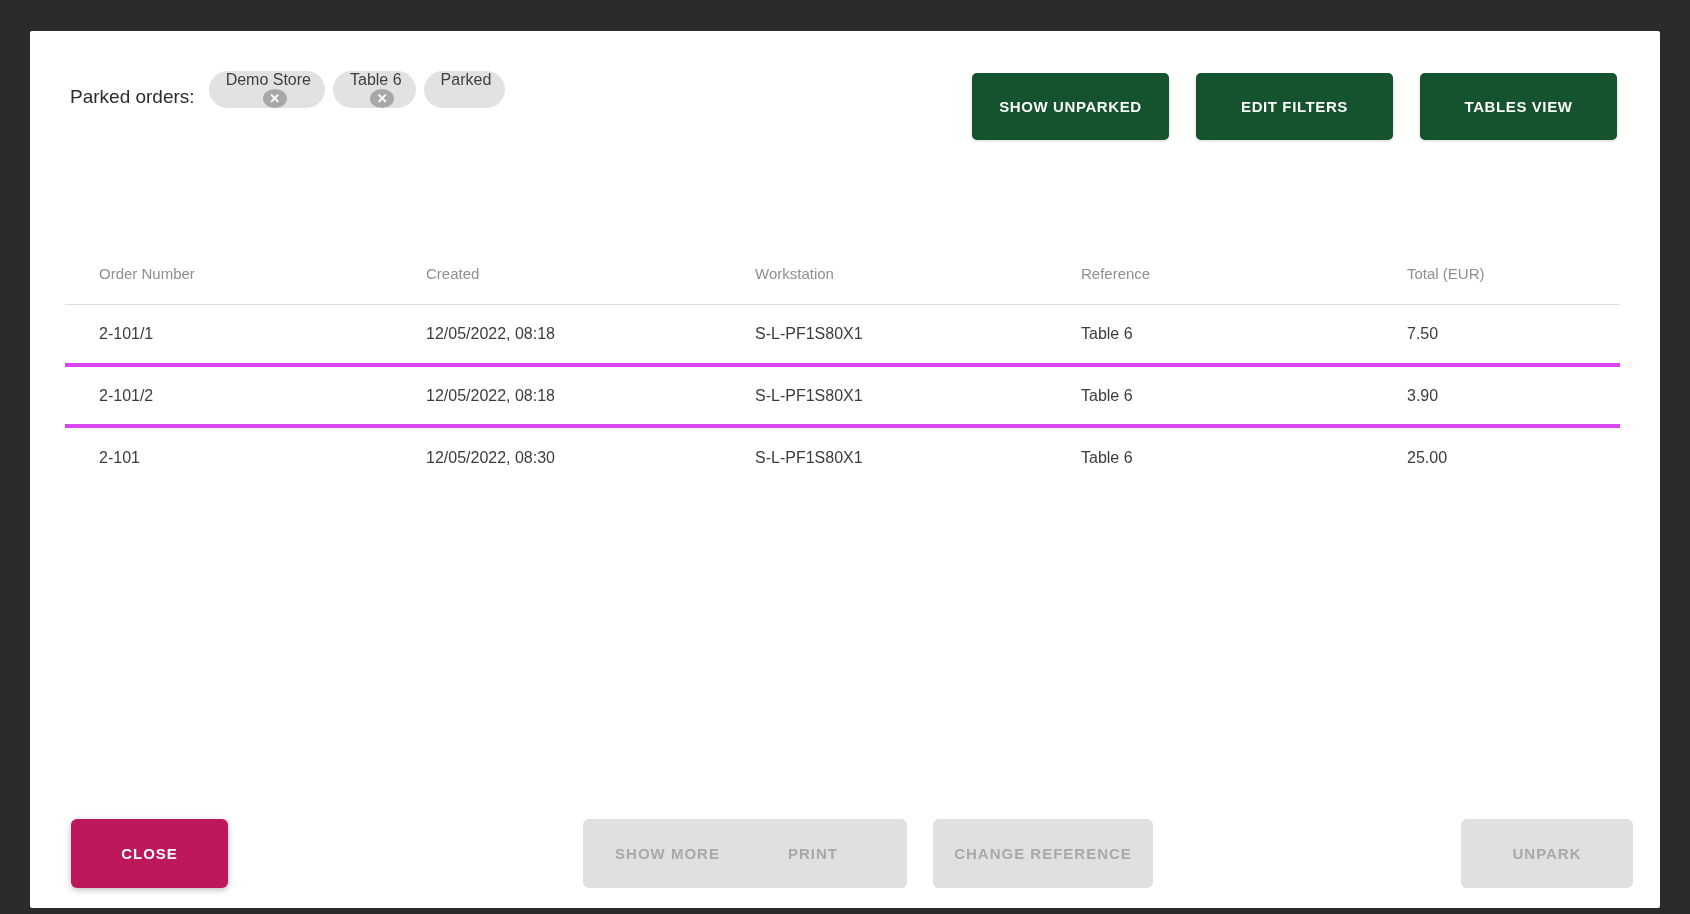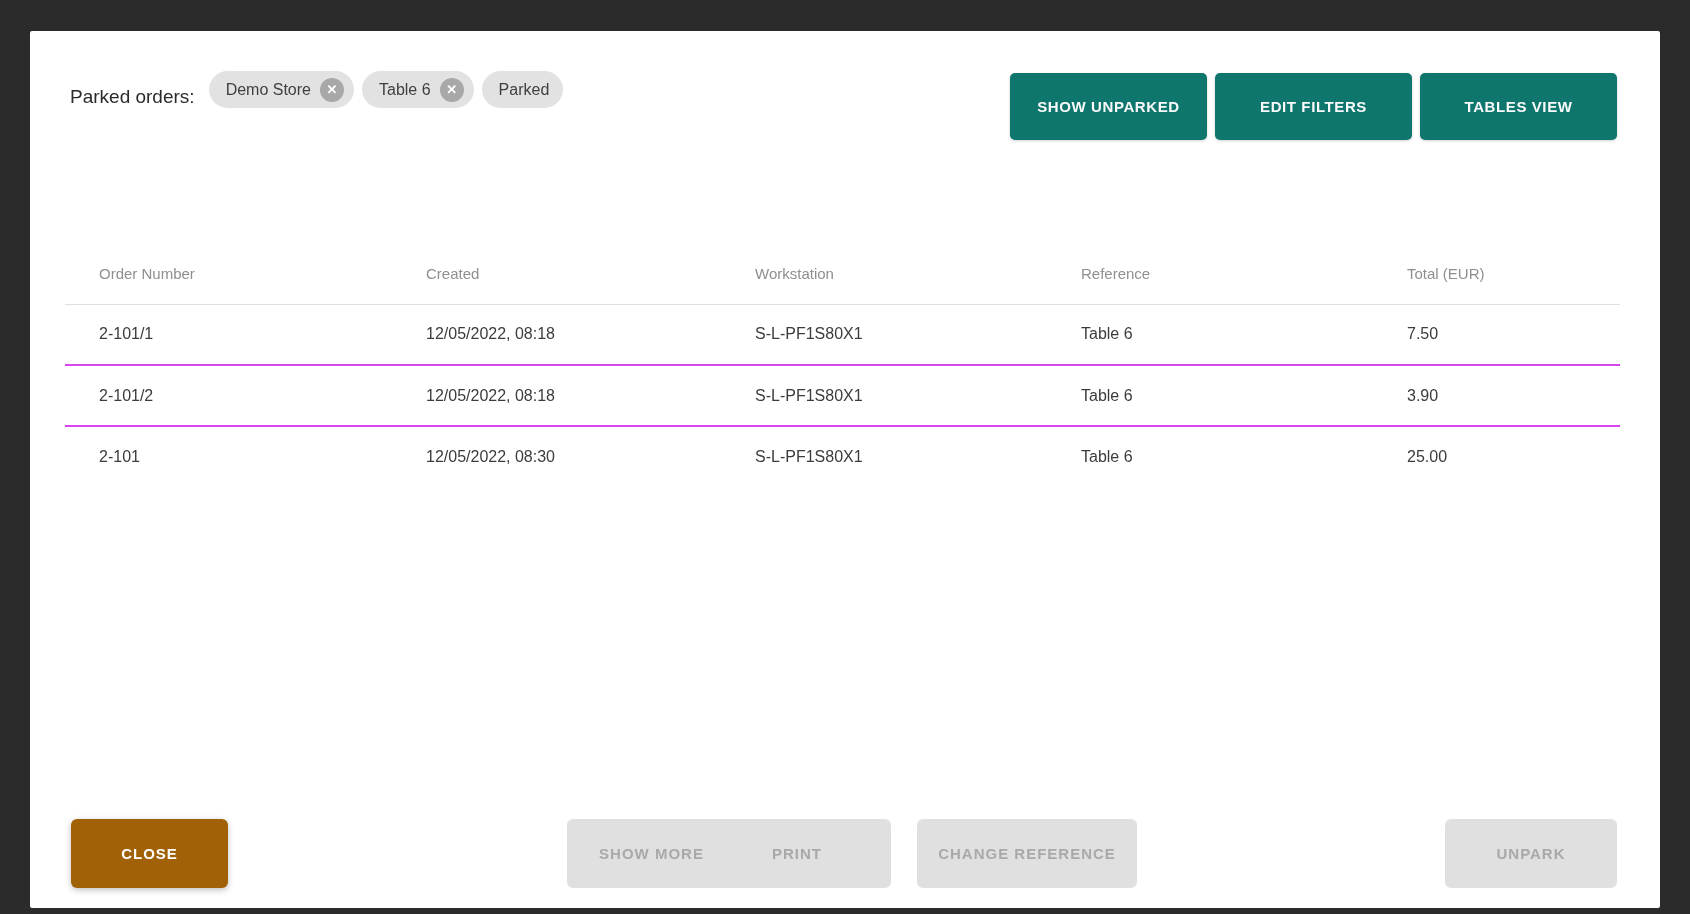--- a/index.html
+++ b/index.html
@@ -34,47 +34,49 @@
   .chip {
     display: flex; align-items: center;
     height: 37px;
     background: #e2e2e2;
     border-radius: 18.5px;
     padding: 0 14px 0 17px;
     margin-right: 8px;
     font-size: 16px; color: #3f3f3f;
     cursor: default;
     white-space: nowrap;
+    flex-direction: column;
   }
   .chip .chip-x {
     display: flex; align-items: center; justify-content: center;
     width: 24px; height: 24px;
     margin-left: 9px; margin-right: -4px;
     background: #a8a8a8;
     border-radius: 50%;
     color: #ffffff;
     font-size: 13px; font-weight: bold;
     cursor: pointer;
   }
 
   
   .toolbar {
     position: absolute; top: 42px; right: 43px;
     display: flex; gap: 8px;
   }
   .btn-dark {
     width: 197px; height: 67px;
-    background: #0f766e;
+    background: #14532d;
     color: #fafafa;
     border: none; border-radius: 5px;
     font-family: "Liberation Sans", sans-serif;
     font-size: 15px; font-weight: bold;
     letter-spacing: 0.6px;
     cursor: pointer;
     box-shadow: 0 1px 3px rgba(0,0,0,0.18);
+    margin-left: 19px;
   }
   .btn-dark.focused {
     box-shadow: 0 0 16px 3px rgba(0,0,0,0.30);
   }
 
   
   .orders-table {
     position: absolute; left: 35px; top: 212px;
     width: 1555px;
     border-collapse: collapse;
@@ -96,41 +98,42 @@
   .orders-table td {
     height: 61px;
     vertical-align: middle;
     padding-left: 34px;
     font-size: 16px;
     color: #3c3c3c;
     white-space: nowrap;
   }
   .orders-table tbody tr { cursor: pointer; }
   .orders-table tbody tr:not(:last-child) td {
-    border-bottom: 2px solid #d946ef;
+    border-bottom: 4px solid #d946ef;
   }
 
   
   .footer-btn {
     position: absolute; top: 788px;
     height: 69px;
     border: none; border-radius: 6px;
     font-family: "Liberation Sans", sans-serif;
     font-size: 15px; font-weight: bold;
     letter-spacing: 1px;
     cursor: pointer;
   }
   .btn-close {
     left: 41px; width: 157px;
-    background: #a16207; color: #ffffff;
+    background: #be185d; color: #ffffff;
     box-shadow: 0 2px 6px rgba(0,0,0,0.25);
   }
   .btn-disabled {
     background: #e0e0e0; color: #a9a9a9;
     cursor: default;
+    margin-left: 16px;
   }
   .btn-show-more        { left: 537px;  width: 169px; }
   .btn-print            { left: 673px;  width: 188px; }
   .btn-change-reference { left: 887px;  width: 220px; }
   .btn-unpark           { left: 1415px; width: 172px; }
 </style>
 </head>
 <body>
 
 <div class="backdrop">

